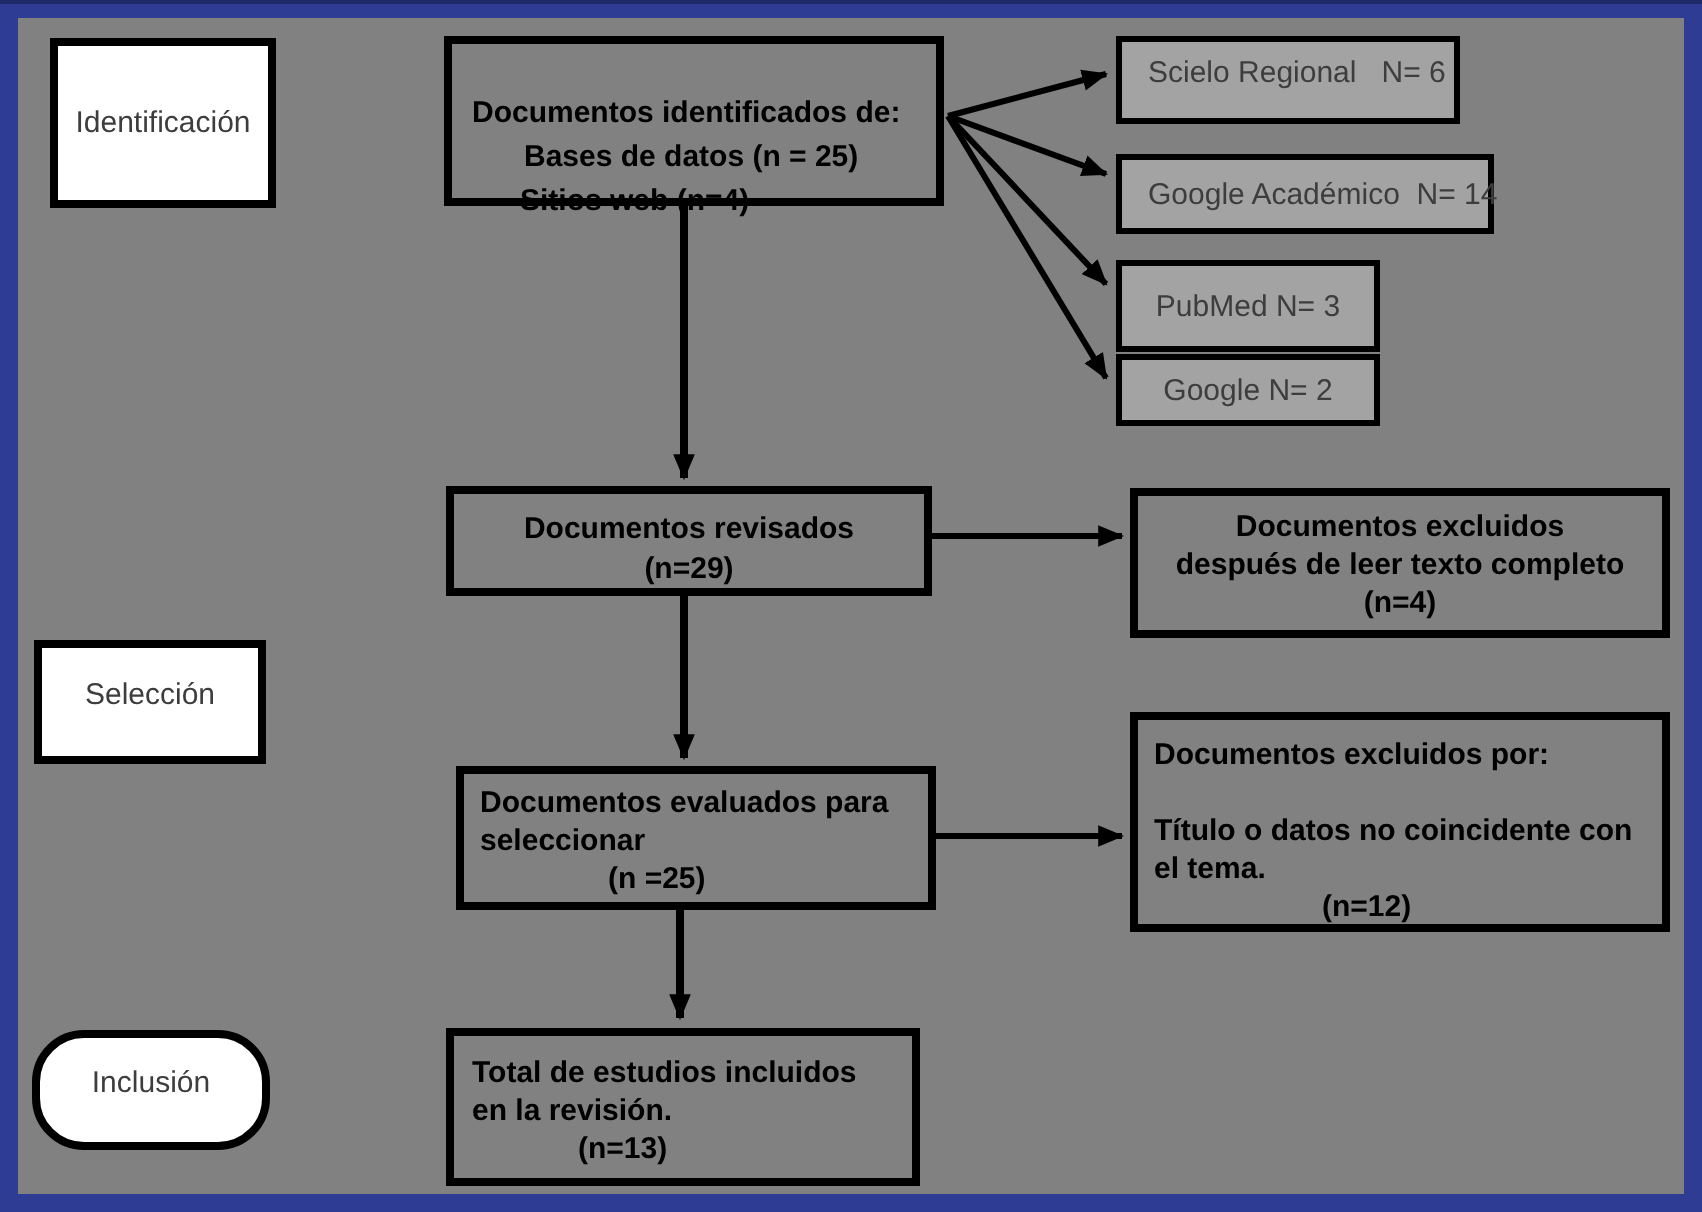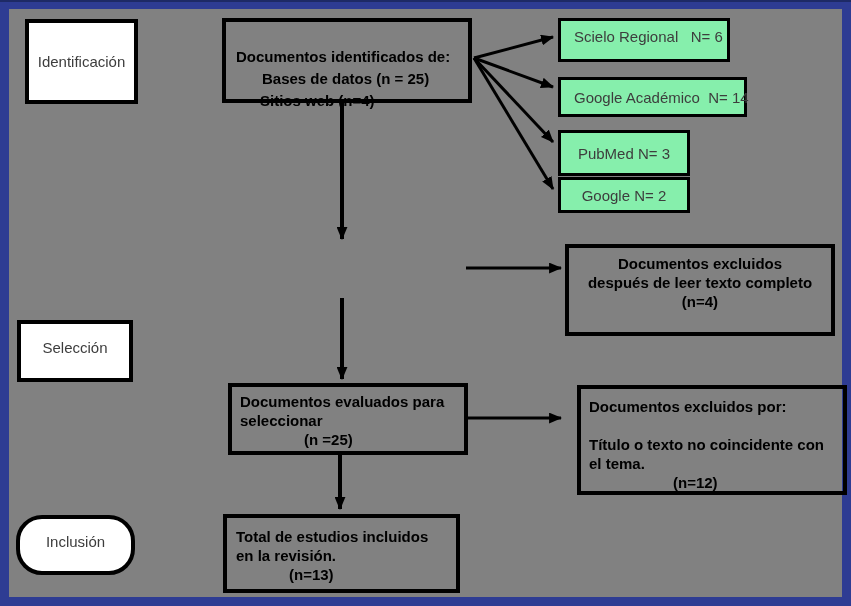--- a/index.html
+++ b/index.html
@@ -31,21 +31,21 @@
     display:flex;align-items:center;justify-content:center;
     color:#3d3d3d;font-size:15px;
   }
   
   .gbox{
     background:transparent;border:4px solid #000;
     color:#000;font-weight:bold;font-size:15px;line-height:19px;
   }
   
   .sbox{
-    background:#86efac;border:3px solid #000;
+    background:#a3a3a3;border:3px solid #000;
     display:flex;align-items:center;
     color:#3d3d3d;font-size:15px;white-space:pre;
   }
   .sbox.center{justify-content:center;}
   .line{white-space:nowrap;}
 </style>
 </head>
 <body>
 
 <div class="frame">
@@ -78,42 +78,46 @@
     <div class="box wbox" style="left:7px;top:506px;width:119px;height:60px;padding-bottom:8px;border-radius:26px;">
       <span>Inclusión</span>
     </div>
 
     <div class="box gbox" style="left:213px;top:9px;width:250px;height:85px;padding-top:24px;line-height:22px;">
       <div class="line" style="padding-left:10px;">Documentos identificados de:</div>
       <div class="line" style="padding-left:36px;">Bases de datos (n = 25)</div>
       <div class="line" style="padding-left:34px;">Sitios web (n=4)</div>
     </div>
 
+    <div class="box gbox" style="left:214px;top:234px;width:243px;height:55px;padding-top:8px;text-align:center;line-height:20px;">
+      <div class="line">Documentos revisados</div>
+      <div class="line">(n=29)</div>
+    </div>
 
     <div class="box gbox" style="left:219px;top:374px;width:240px;height:72px;padding-top:5px;">
       <div class="line" style="padding-left:8px;">Documentos evaluados para</div>
       <div class="line" style="padding-left:8px;">seleccionar</div>
       <div class="line" style="padding-left:72px;">(n =25)</div>
     </div>
 
     <div class="box gbox" style="left:214px;top:505px;width:237px;height:79px;padding-top:9px;">
       <div class="line" style="padding-left:9px;">Total de estudios incluidos</div>
       <div class="line" style="padding-left:9px;">en la revisión.</div>
       <div class="line" style="padding-left:62px;">(n=13)</div>
     </div>
 
-    <div class="box gbox" style="left:556px;top:235px;width:270px;height:92px;padding-top:6px;text-align:center;">
+    <div class="box gbox" style="left:556px;top:235px;width:270px;height:75px;padding-top:6px;text-align:center;">
       <div class="line">Documentos excluidos</div>
       <div class="line">después de leer texto completo</div>
       <div class="line">(n=4)</div>
     </div>
 
-    <div class="box gbox" style="left:556px;top:376px;width:270px;height:110px;padding-top:8px;margin-left:12px;">
+    <div class="box gbox" style="left:556px;top:347px;width:270px;height:110px;padding-top:8px;">
       <div class="line" style="padding-left:8px;">Documentos excluidos por:</div>
-      <div class="line" style="padding-left:8px;margin-top:19px;">Título o texto no coincidente con</div>
+      <div class="line" style="padding-left:8px;margin-top:19px;">Título o datos no coincidente con</div>
       <div class="line" style="padding-left:8px;">el tema.</div>
       <div class="line" style="padding-left:92px;">(n=12)</div>
     </div>
 
     <div class="box sbox" style="left:549px;top:9px;width:172px;height:44px;padding-left:13px;padding-bottom:8px;">
       <span>Scielo Regional   N= 6</span>
     </div>
     <div class="box sbox" style="left:549px;top:68px;width:189px;height:40px;padding-left:13px;">
       <span>Google Académico  N= 14</span>
     </div>

